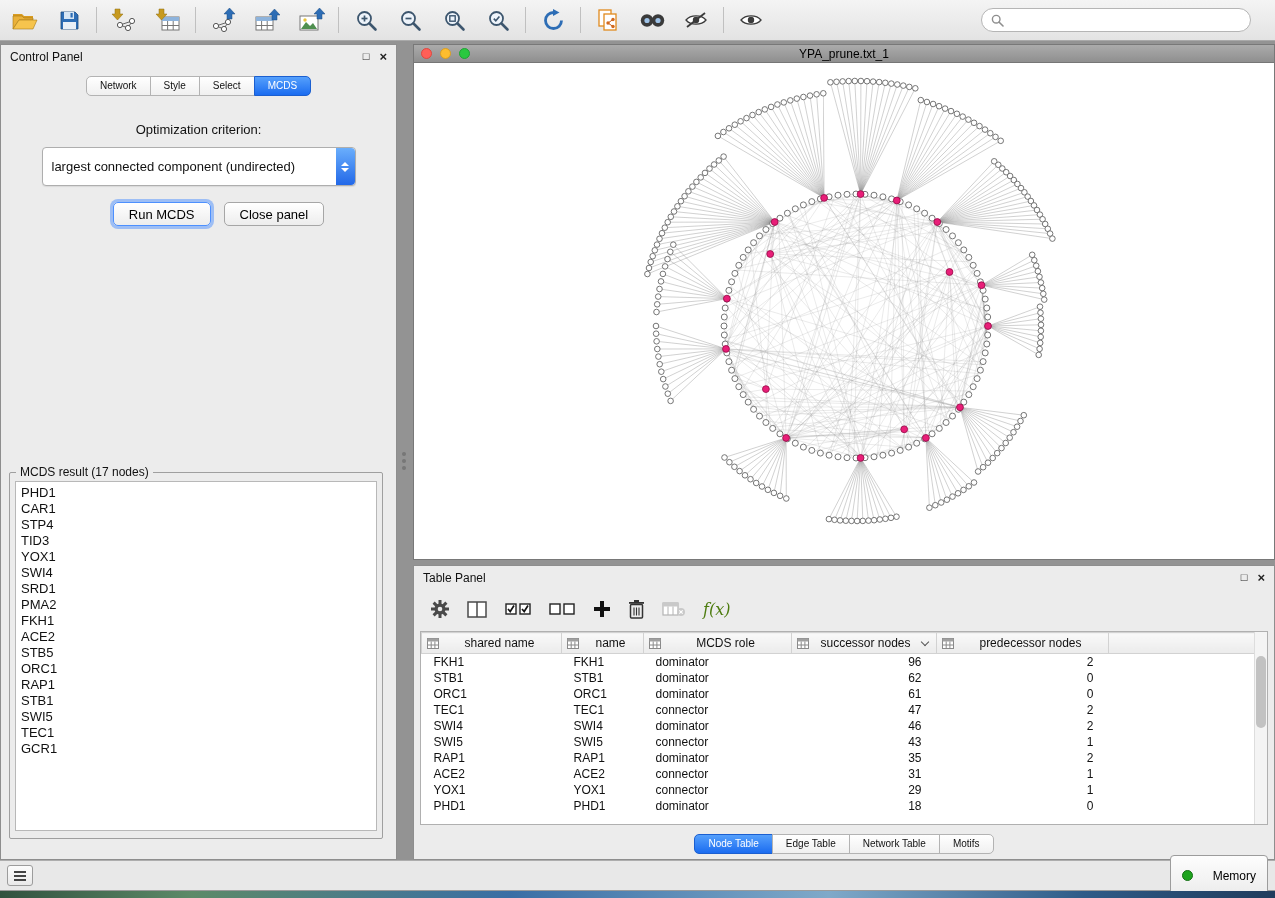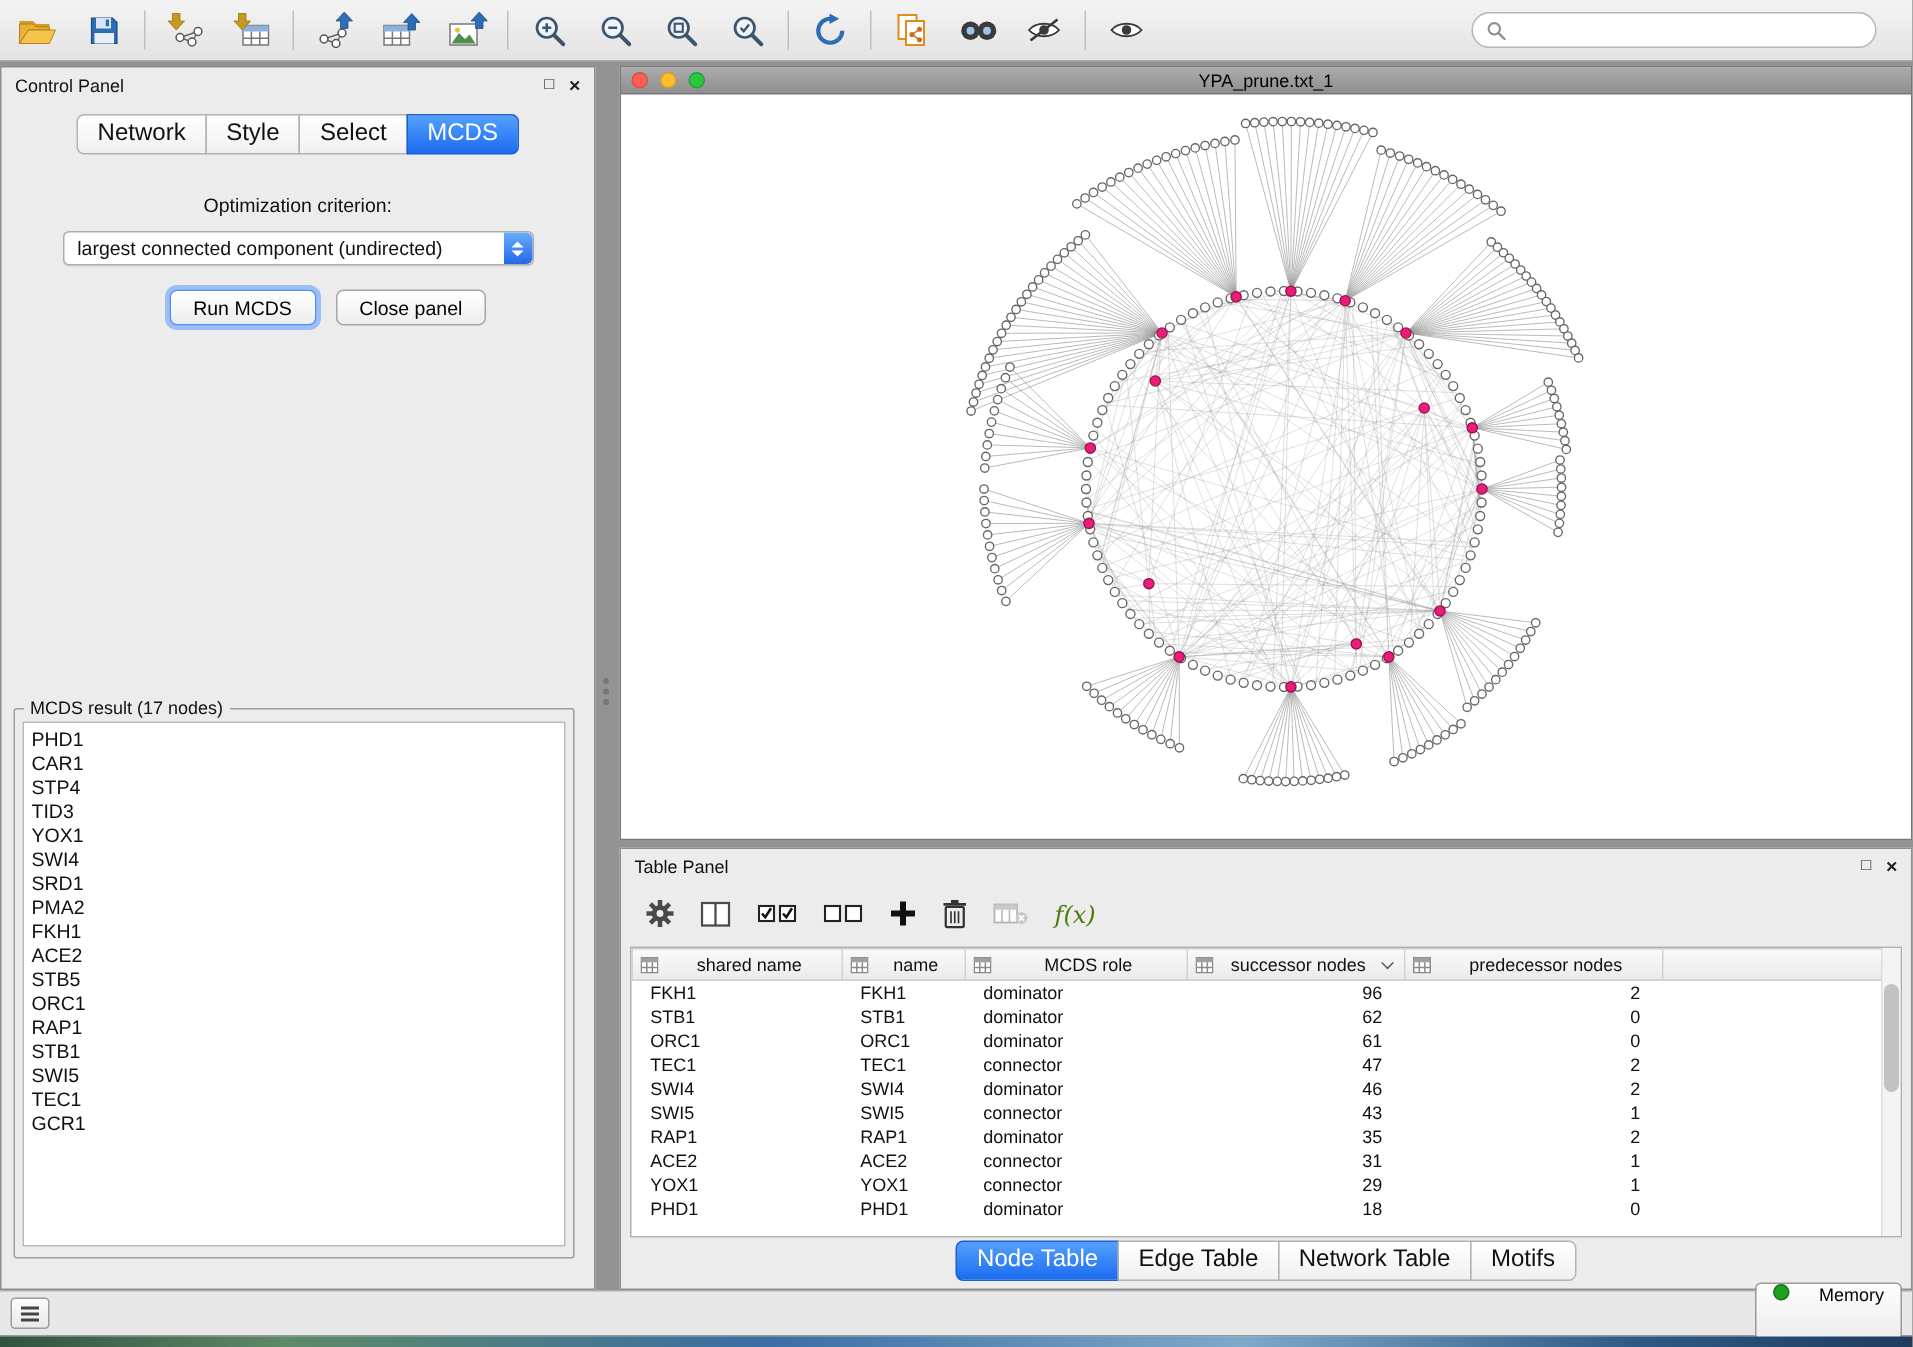--- a/index.html
+++ b/index.html
@@ -37,28 +37,28 @@
     padding: 0 9px; font-size: 12px; }
   .win-btns { margin-left: auto; display: flex; gap: 10px; align-items: center; }
   .win-btn { font-size: 13px; color: #222; line-height: 1; cursor: default; }
   .win-btn.sq { font-size: 11px; }
 
   
   .control-panel { left: 0; top: 44px; width: 397px; height: 816px; }
   .seg-tabs { display: flex; justify-content: center; margin-top: 8px; }
   .seg {
     border: 1px solid #b3b3b3; background: linear-gradient(#ffffff, #f0f0f0);
-    padding: 3px 13px 4px 13px; font-size: 16px; margin-left: -1px; cursor: default; text-align: center;
+    padding: 3px 13px 4px 13px; font-size: 10px; margin-left: -1px; cursor: default; text-align: center;
   }
   .seg:first-child { border-radius: 5px 0 0 5px; margin-left: 0; }
   .seg:last-child { border-radius: 0 5px 5px 0; }
   .seg-active { background: linear-gradient(#55a0fc, #1b6cf0); color: #fff; border-color: #1b5fd0; }
   .opt-label { text-align: center; margin-top: 26px; font-size: 13px; }
   .dropdown {
-    margin: 10px auto 0 auto; width: 314px; height: 23px; background: #fff;
+    margin: 10px auto 0 auto; width: 314px; height: 39px; background: #fff;
     border: 1px solid #aeaeae; border-radius: 4px; display: flex; align-items: center;
     padding-left: 9px; font-size: 13px; position: relative;
     box-shadow: 0 1px 1px rgba(0,0,0,.08);
   }
   .dd-btn {
     position: absolute; right: 0; top: 0; bottom: 0; width: 19px;
     background: linear-gradient(#6aaefc, #2268e8); border-radius: 0 4px 4px 0;
     display: flex; flex-direction: column; align-items: center; justify-content: center; gap: 2px;
   }
   .dd-up { width: 0; height: 0; border-left: 4px solid transparent; border-right: 4px solid transparent; border-bottom: 4px solid #fff; }
@@ -130,21 +130,21 @@
 
   
   .status-bar { position: absolute; left: 0; right: 0; bottom: 7px; height: 31px;
     background: #e8e8e8; border-top: 1px solid #adadad; border-bottom: 1px solid #9a9a9a;
     display: flex; align-items: center; justify-content: space-between; padding: 0 7px; }
   .menu-btn { width: 26px; height: 21px; border: 1px solid #9c9c9c; border-radius: 3px;
     background: linear-gradient(#fcfcfc, #e9e9e9); display: flex; flex-direction: column;
     align-items: center; justify-content: center; gap: 2px; }
   .hbar { width: 12px; height: 2px; background: #444; }
   .memory-btn { height: 41px; border: 1px solid #9c9c9c; border-radius: 4px;
-    background: linear-gradient(#fdfdfd, #ececec); display: flex; 
+    background: linear-gradient(#fdfdfd, #ececec); display: flex; align-items: center;
     gap: 20px; padding: 0 11px; font-size: 12px; font-family: "Liberation Sans", sans-serif; }
   .mem-dot { width: 11px; height: 11px; border-radius: 50%; background: #1ea31e;
     border: 1px solid #147014; }
   .wallpaper { position: absolute; left: 0; right: 0; bottom: 0; height: 7px;
     background: linear-gradient(90deg, #31523f, #5d8a68 15%, #3a6ea5 40%, #7fa9c9 65%, #2f5b88 85%, #1f3c5c); }
 </style>
 </head>
 <body>
 
 <div class="toolbar">

